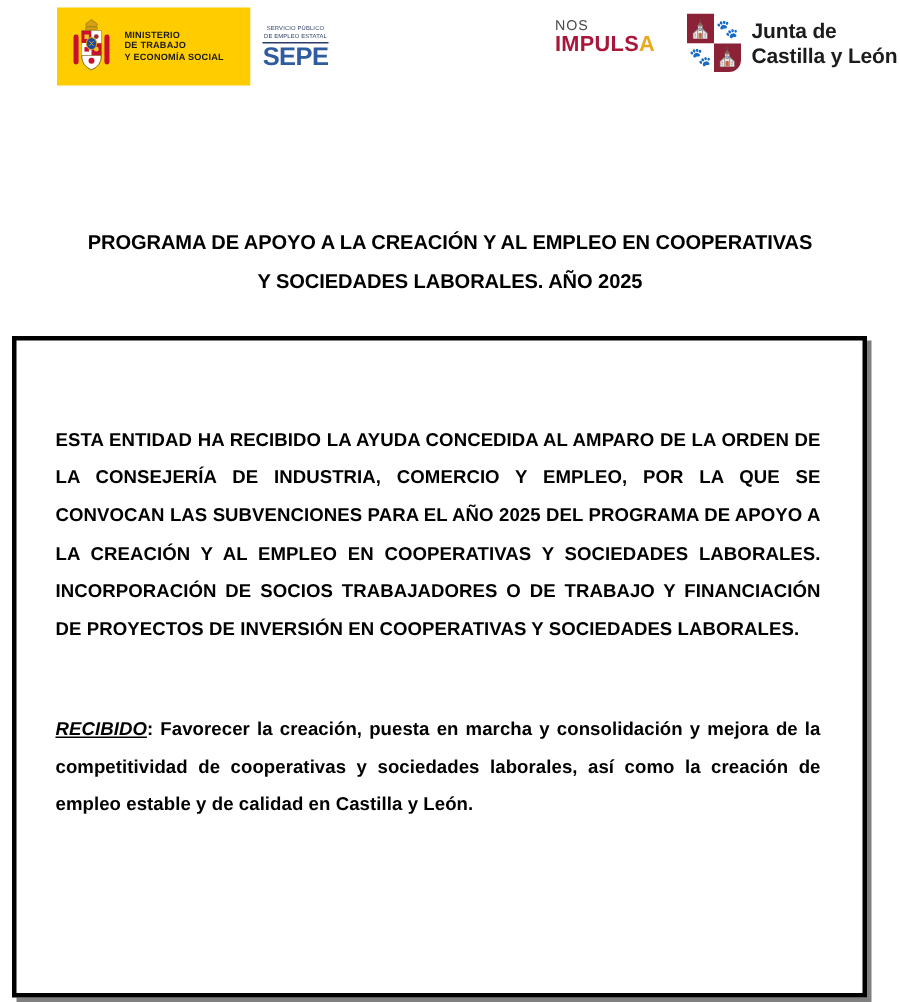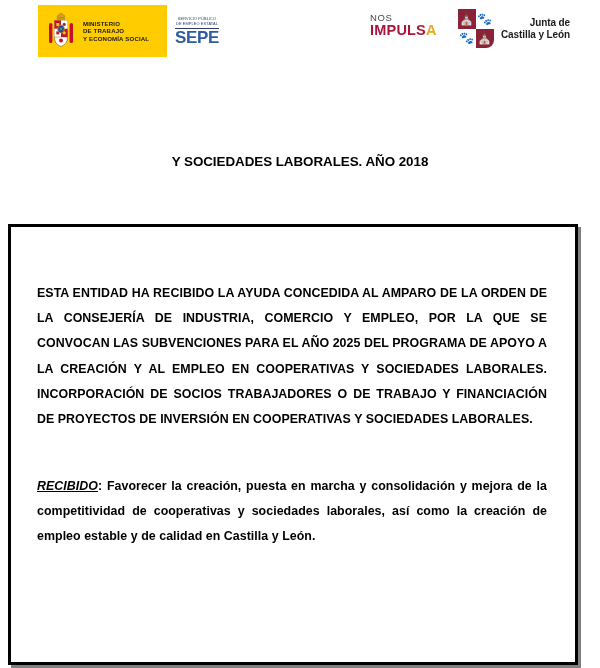--- a/index.html
+++ b/index.html
@@ -160,27 +160,26 @@
     font-size: 12px;
     line-height: 1;
   }
   .lion-glyph {
     color: #8C2238;
     font-size: 12px;
     line-height: 1;
   }
   .junta-text {
     margin-left: 7px;
-    font-size: 10px;
+    font-size: 14px;
     font-weight: bold;
     color: #1c1c1c;
     line-height: 1.18;
     letter-spacing: -0.1px;
     white-space: nowrap;
-    text-align: right;
   }
 
   
   .doc-title {
     position: absolute;
     top: 140px;
     left: 0;
     width: 600px;
     text-align: center;
     font-size: 13.4px;
@@ -301,21 +300,22 @@
       </div>
     </span>
     <span class="junta-text">
       <span>Junta de</span><br>
       <span>Castilla y León</span>
     </span>
   </div>
 </div>
 
 <h1 class="doc-title">
-  <span class="t-line">Y SOCIEDADES LABORALES. AÑO 2018</span>
+  <span class="t-line">PROGRAMA DE APOYO A LA CREACIÓN Y AL EMPLEO EN COOPERATIVAS</span>
+  <span class="t-line">Y SOCIEDADES LABORALES. AÑO 2025</span>
 </h1>
 
 <div class="main-box">
   <div class="box-inner">
     <p class="para">ESTA ENTIDAD HA RECIBIDO LA AYUDA CONCEDIDA AL AMPARO DE LA ORDEN DE LA CONSEJERÍA DE INDUSTRIA, COMERCIO Y EMPLEO, POR LA QUE SE CONVOCAN LAS SUBVENCIONES PARA EL AÑO 2025 DEL PROGRAMA DE APOYO A LA CREACIÓN Y AL EMPLEO EN COOPERATIVAS Y SOCIEDADES LABORALES. INCORPORACIÓN DE SOCIOS TRABAJADORES O DE TRABAJO Y FINANCIACIÓN DE PROYECTOS DE INVERSIÓN EN COOPERATIVAS Y SOCIEDADES LABORALES.</p>
     <p class="para para-objetivo"><span class="objetivo-label">RECIBIDO</span><span>: Favorecer la creación, puesta en marcha y consolidación y mejora de la competitividad de cooperativas y sociedades laborales, así como la creación de empleo estable y de calidad en Castilla y León.</span></p>
   </div>
 </div>
 
 </body></html>

